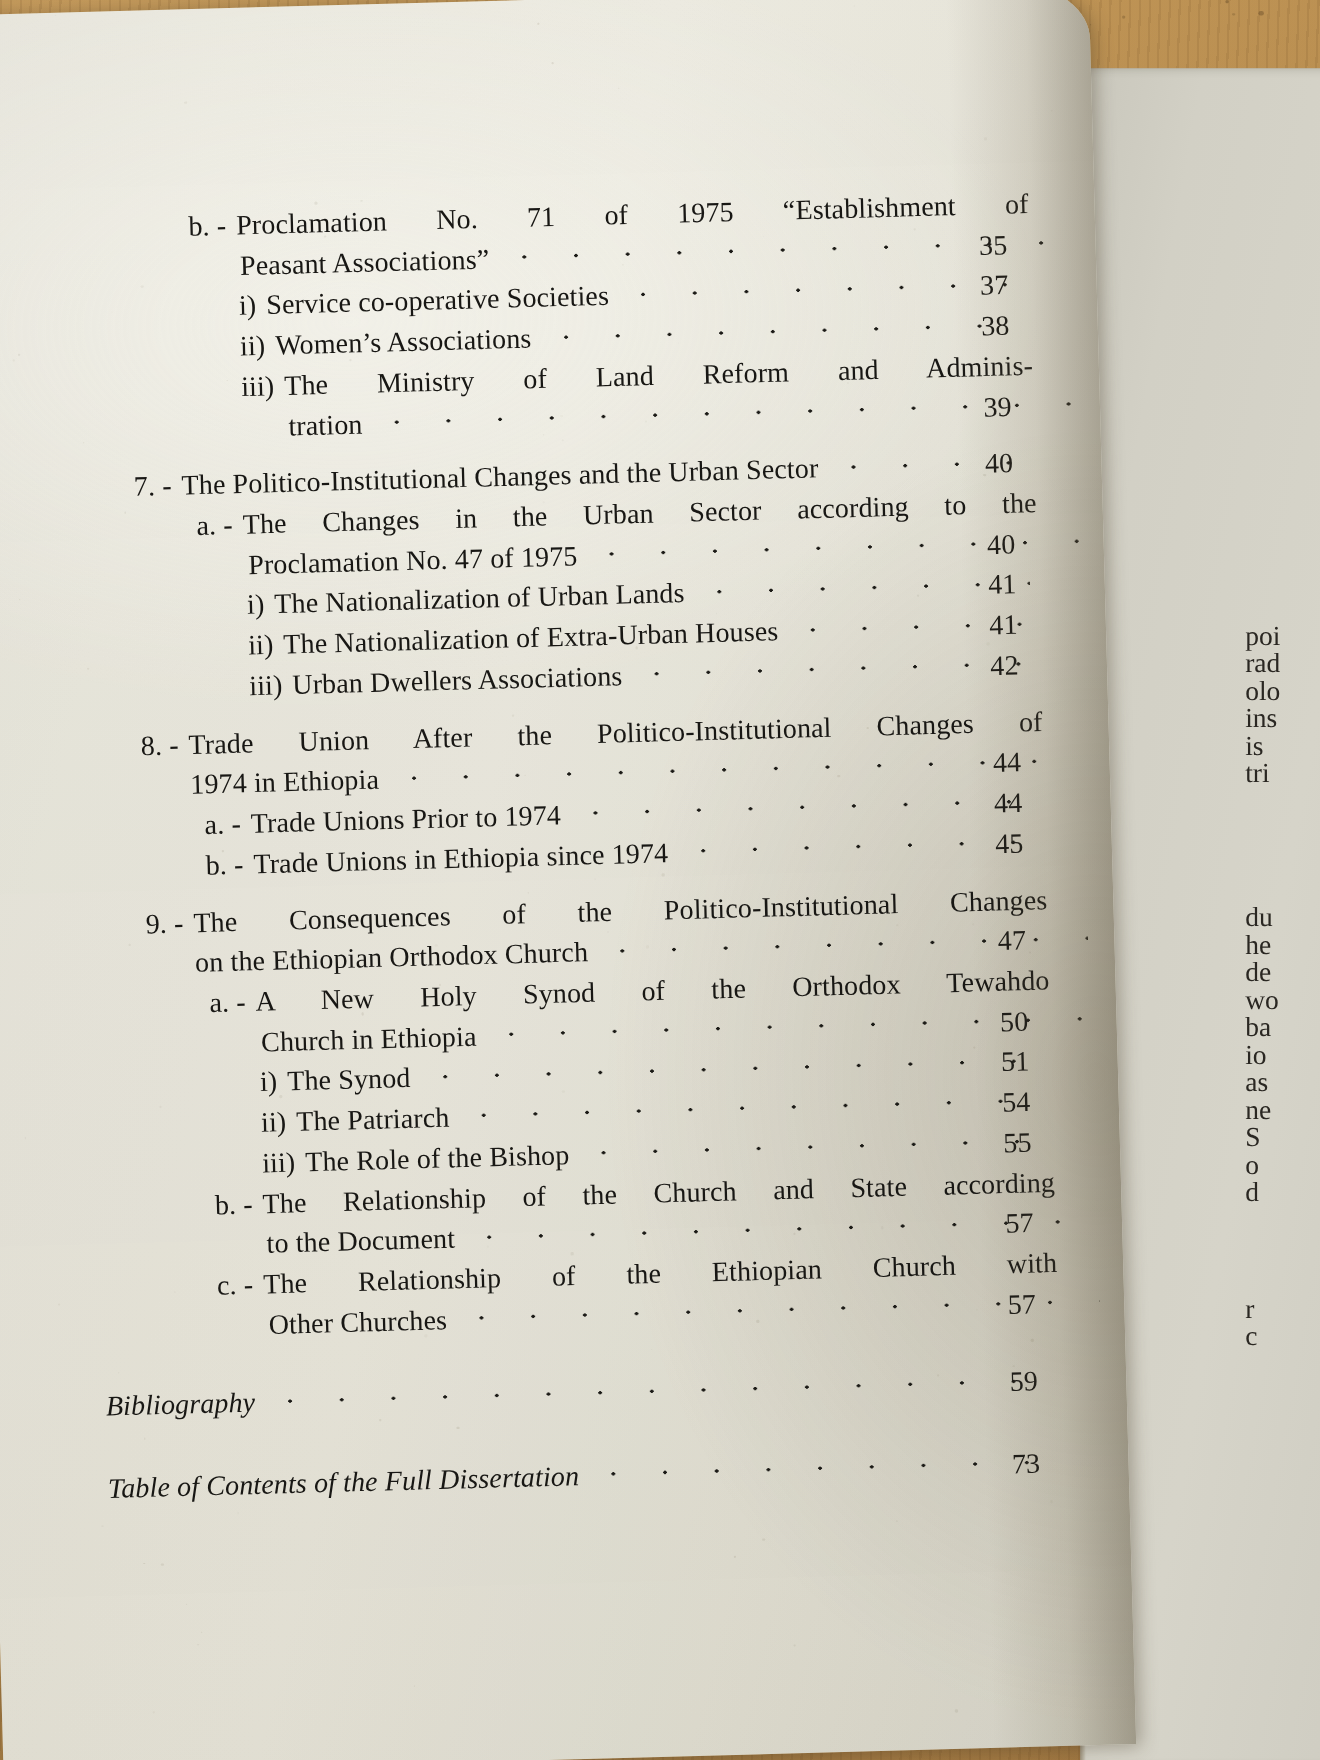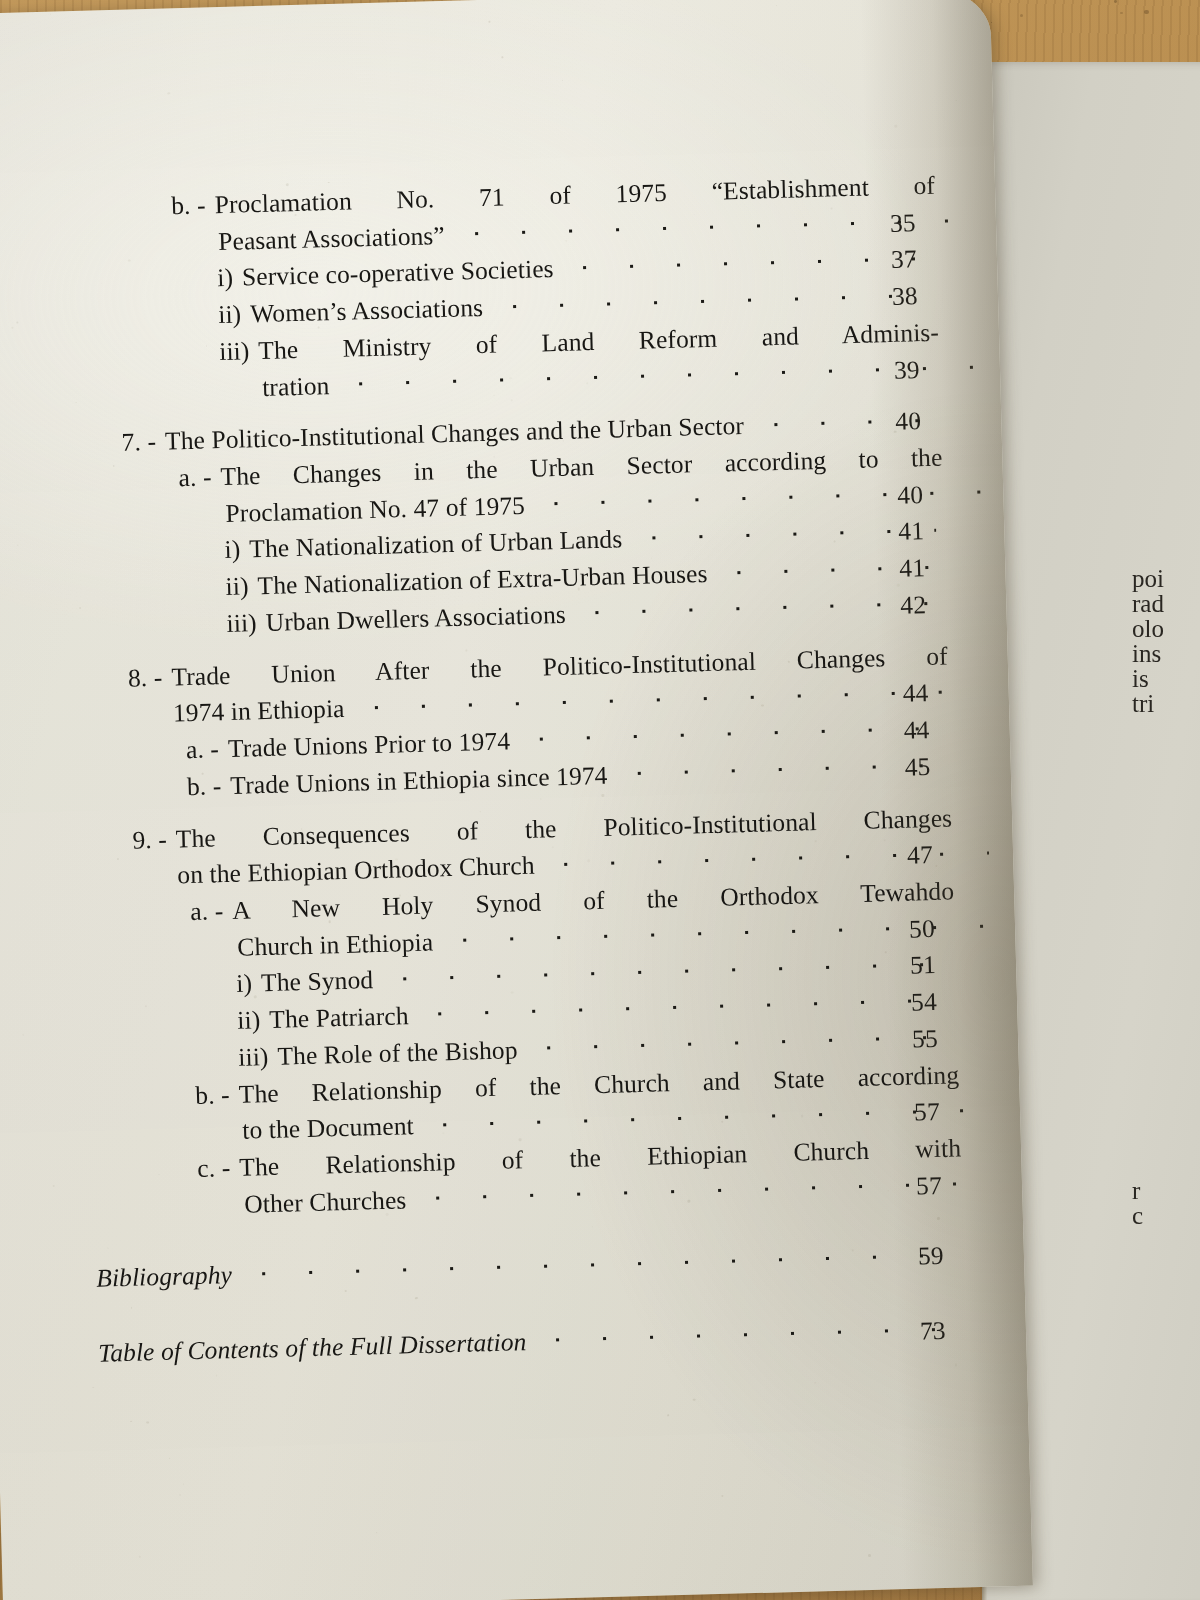--- a/index.html
+++ b/index.html
@@ -261,20 +261,33 @@
 
   <div class="sliver-block" style="top:566px; line-height:38.5px;">
     <span class="sliver">poi</span>
     <span class="sliver">rad</span>
     <span class="sliver">olo</span>
     <span class="sliver">ins</span>
     <span class="sliver">is</span>
     <span class="sliver">tri</span>
   </div>
 
+  <div class="sliver-block" style="top:822px; line-height:38.5px;">
+    <span class="sliver">du</span>
+    <span class="sliver">he</span>
+    <span class="sliver">de</span>
+    <span class="sliver">wo</span>
+    <span class="sliver">ba</span>
+    <span class="sliver">io</span>
+    <span class="sliver">as</span>
+    <span class="sliver">ne</span>
+    <span class="sliver">S</span>
+    <span class="sliver">o</span>
+    <span class="sliver">d</span>
+  </div>
 
   <div class="sliver-block" style="top:1178px; line-height:48px;">
     <span class="sliver">r</span>
     <span class="sliver">c</span>
   </div>
 
   <div class="page">
     <div class="page-sheen"></div>
 
     <div class="toc" id="toc-root">

